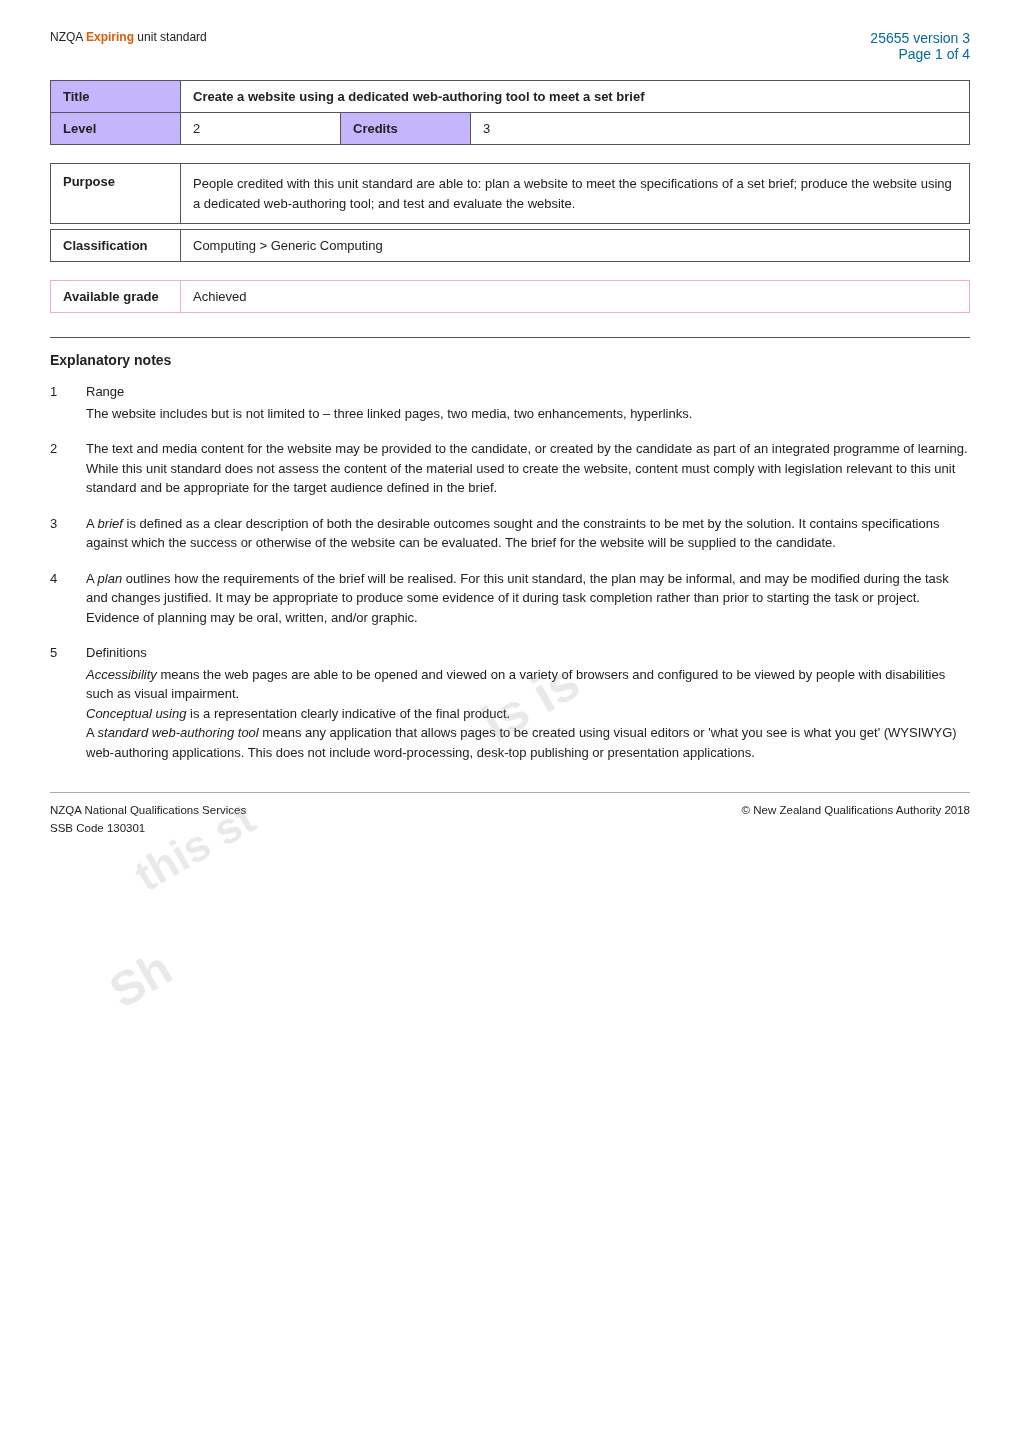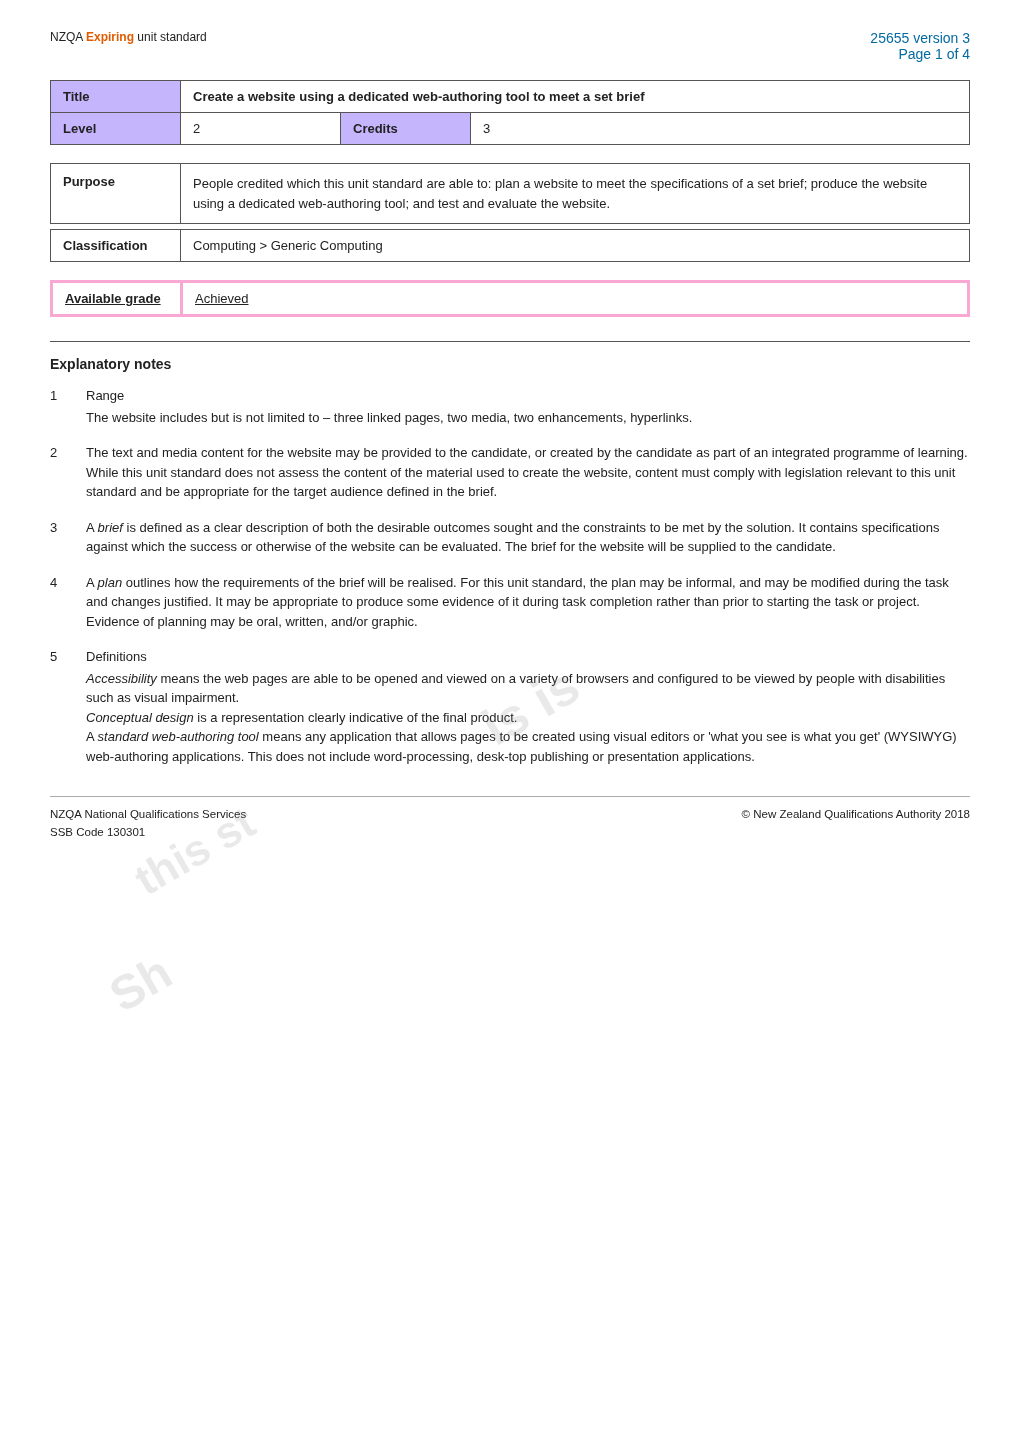--- a/index.html
+++ b/index.html
@@ -87,24 +87,23 @@
       width: 130px;
     }
 
     
     .grade-table {
       border-collapse: collapse;
       width: 100%;
       margin-bottom: 24px;
     }
     .grade-table td {
-      border: 3px solid #f9a8d4;
+      border: 1px solid #f9a8d4;
       padding: 8px 12px;
       vertical-align: top;
-      text-decoration: underline;
     }
     .grade-table .label-cell {
       font-weight: bold;
       width: 130px;
     }
 
     .divider {
       border: none;
       border-top: 1px solid #555;
       margin-bottom: 14px;
@@ -195,21 +194,21 @@
     <td class="label-cell" style="width:130px;">Credits</td>
     <td>3</td>
   </tr>
 </tbody>
   </table>
 
 <table class="purpose-table">
   <tbody>
       <tr>
     <td class="label-cell">Purpose</td>
-    <td class="purpose-text">People credited which this unit standard are able to: plan a website to meet the specifications of a set brief; produce the website using a dedicated web-authoring tool; and test and evaluate the website.</td>
+    <td class="purpose-text">People credited with this unit standard are able to: plan a website to meet the specifications of a set brief; produce the website using a dedicated web-authoring tool; and test and evaluate the website.</td>
   </tr>
 </tbody>
   </table>
 
 <table class="classif-table">
   <tbody>
       <tr>
     <td class="label-cell">Classification</td>
     <td>Computing &gt; Generic Computing</td>
   </tr>
@@ -264,21 +263,21 @@
         <div class="sub-text">A <em>plan</em> outlines how the requirements of the brief will be realised.  For this unit standard, the plan may be informal, and may be modified during the task and changes justified.  It may be appropriate to produce some evidence of it during task completion rather than prior to starting the task or project.  Evidence of planning may be oral, written, and/or graphic.</div>
       </div>
     </li>
 
     <li>
       <span class="num">5</span>
       <div class="content">
         <div class="sub-title">Definitions</div>
         <div class="sub-text">
           <em>Accessibility</em> means the web pages are able to be opened and viewed on a variety of browsers and configured to be viewed by people with disabilities such as visual impairment.<br>
-          <em>Conceptual design</em> is a representation clearly indicative of the final product.<br>
+          <em>Conceptual using</em> is a representation clearly indicative of the final product.<br>
           A <em>standard web-authoring tool</em> means any application that allows pages to be created using visual editors or 'what you see is what you get' (WYSIWYG) web-authoring applications.  This does not include word-processing, desk-top publishing or presentation applications.
         </div>
       </div>
     </li>
 
   </ul>
 </div>
 
 <div class="footer">
   <div class="footer-left">

